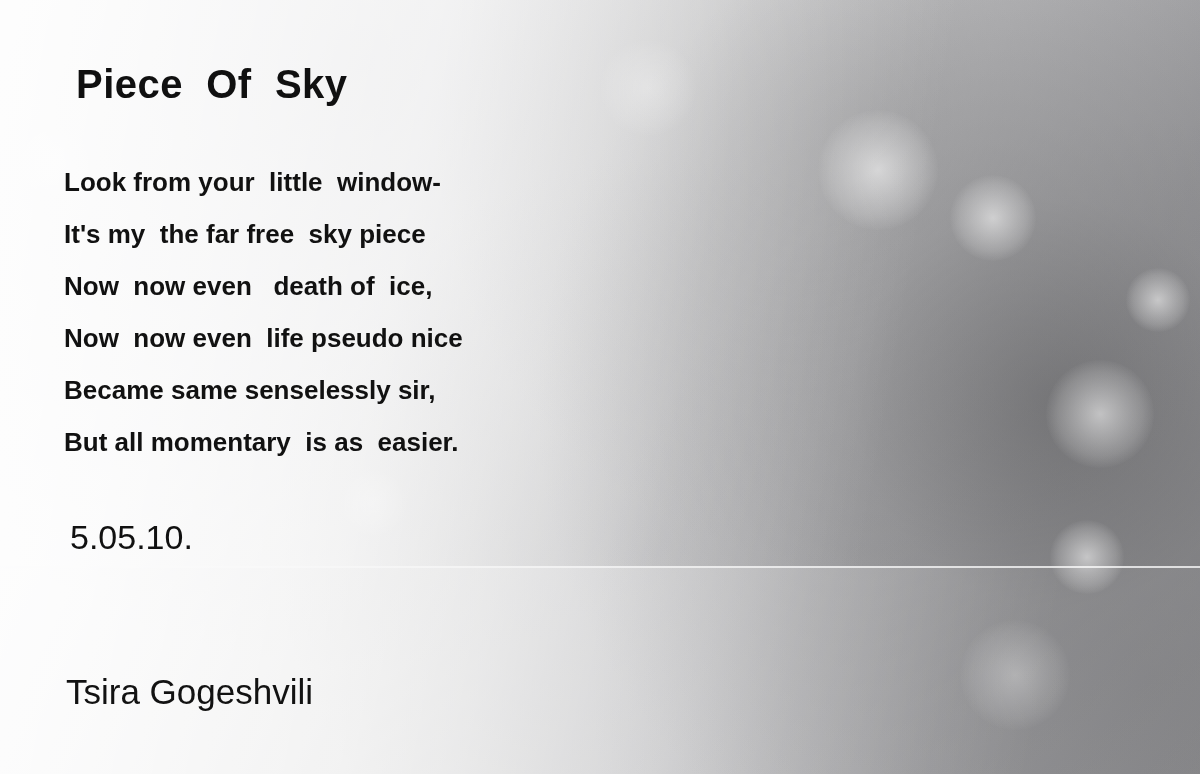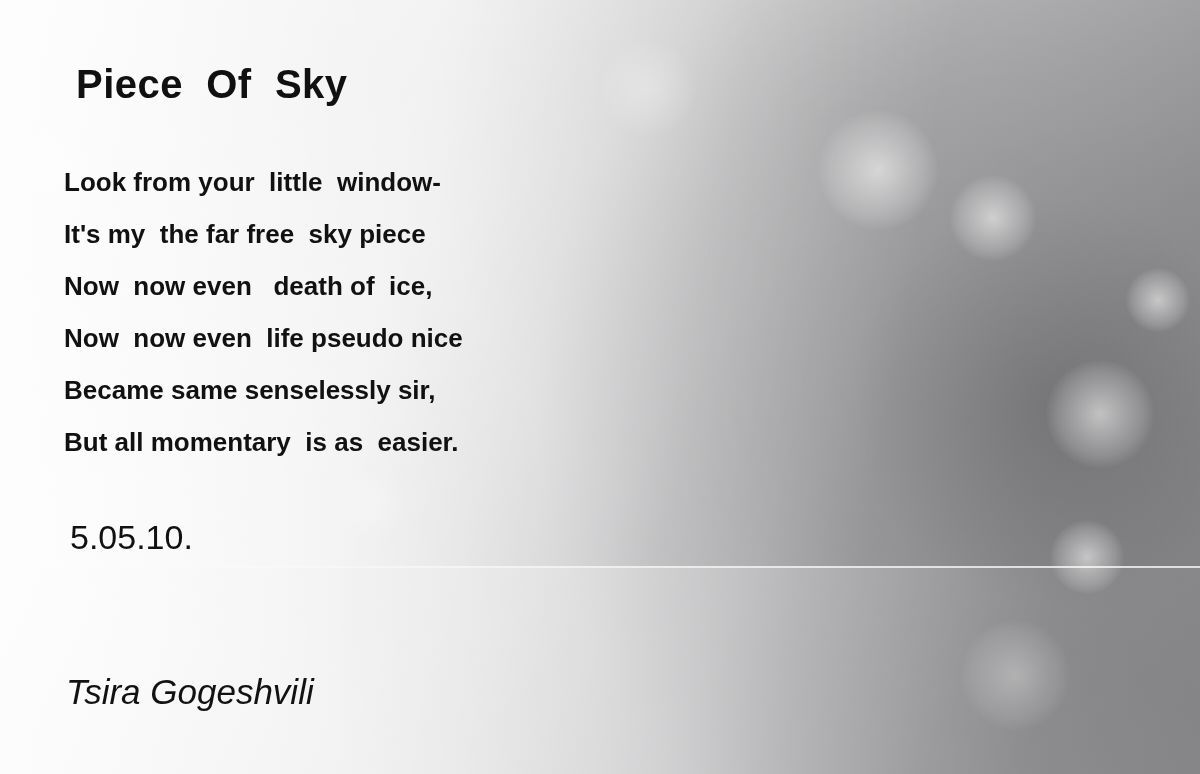--- a/index.html
+++ b/index.html
@@ -117,21 +117,20 @@
     color: #111111;
     white-space: pre;
     margin-left: 6px;
   }
 
   .author-name {
     position: absolute;
     left: 66px;
     top: 672px;
     font-size: 35px;
-    font-style: italic;
     font-weight: normal;
     color: #121212;
     white-space: pre;
   }
 </style>
 </head>
 <body>
 
 <div class="poem-card">
 

